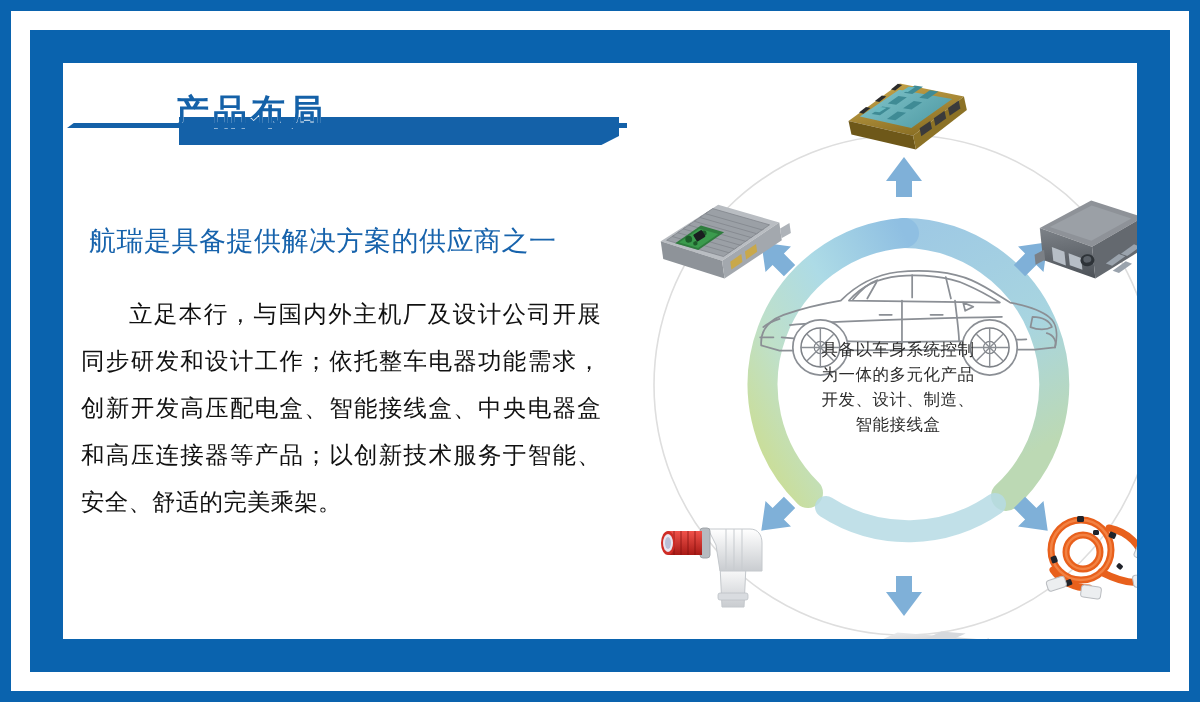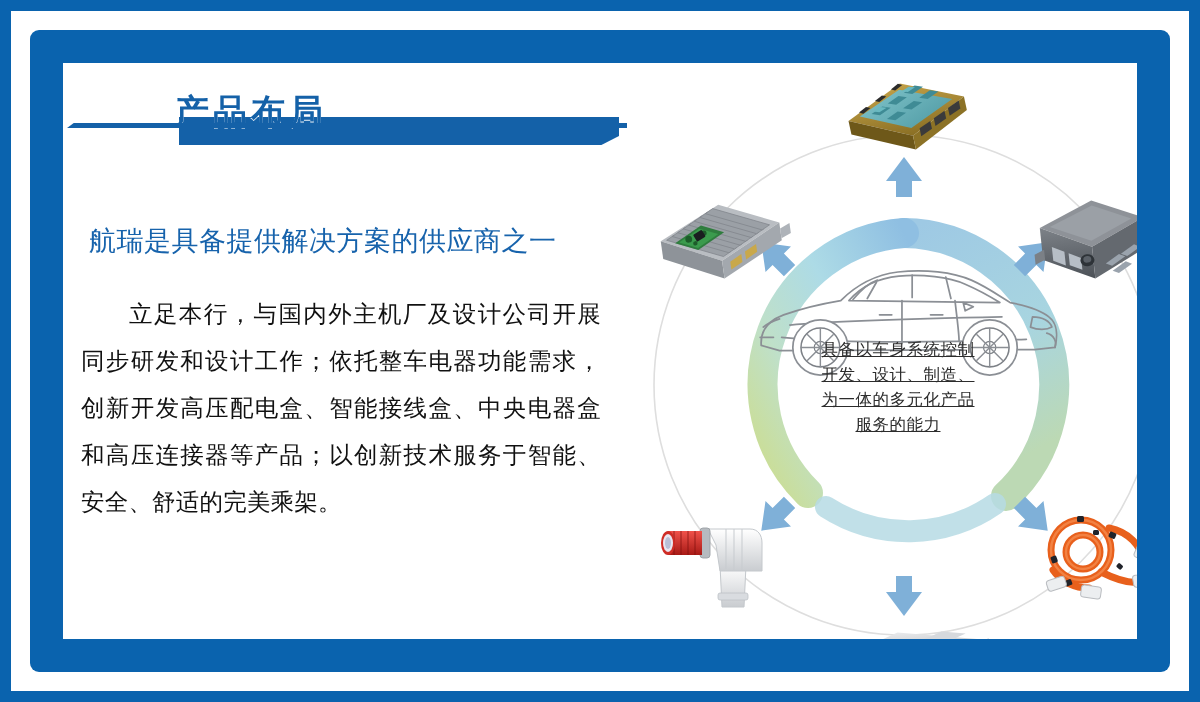--- a/index.html
+++ b/index.html
@@ -10,21 +10,20 @@
   }
   .slide{position:relative;width:1200px;height:702px;background:#0a63ae;}
   
   .gap-frame{
     position:absolute;left:11px;top:11px;right:11px;bottom:11px;
     background:#ffffff;
   }
   .inner-frame{
     position:absolute;left:19px;top:19px;right:19px;bottom:19px;
     background:#0a63ae;
-    border-radius:9px;
   }
   .canvas{
     position:absolute;left:33px;top:33px;right:33px;bottom:33px;
     background:#ffffff;overflow:hidden;
   }
 
   
   .left-panel{position:absolute;left:0;top:0;width:560px;height:636px;}
 
   .header{position:absolute;left:18px;top:22px;width:540px;height:64px;}
@@ -63,21 +62,20 @@
 
   
   .diagram{position:absolute;left:548px;top:-8px;width:586px;height:646px;}
   .diagram svg{display:block;}
   .center-caption{
     position:absolute;left:152px;top:282px;width:270px;
     text-align:center;
     font-family:"DejaVu Serif","Liberation Serif",serif;
     font-size:16.5px;color:#2c2c2c;line-height:25px;
     letter-spacing:.5px;
-    text-decoration:underline;
   }
   .center-caption div{white-space:nowrap;}
 </style>
 </head>
 <body>
 
 <div class="slide">
   <div class="gap-frame">
     <div class="inner-frame">
       <div class="canvas">
@@ -424,22 +422,22 @@
                 </g>
 
                 <path d="M 62 -2 L 72 -6 L 72 4 L 62 8 Z" fill="#aeb3b9"></path>
               </g>
             </g>
 
           </svg>
 
           <div class="center-caption">
             <div>具备以车身系统控制</div>
+            <div>为一体的多元化产品</div>
             <div>开发、设计、制造、</div>
-            <div>为一体的多元化产品</div>
-            <div>服务的能力</div>
+            <div>智能接线盒</div>
           </div>
         </div>
 
       </div>
     </div>
   </div>
 </div>
 
 </body></html>

